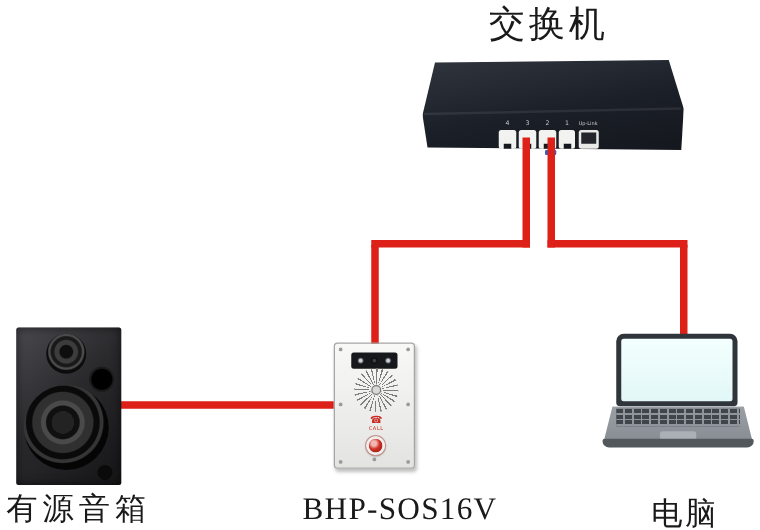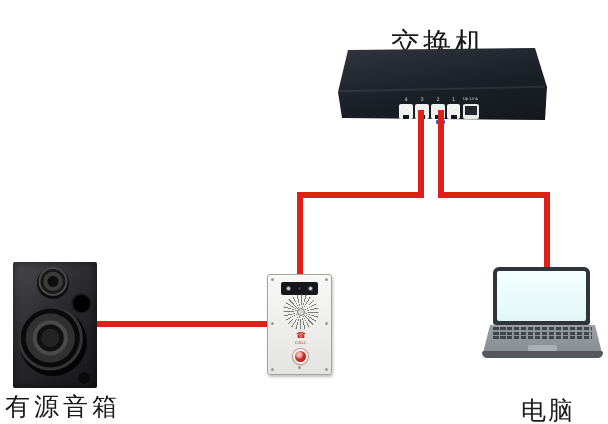--- a/index.html
+++ b/index.html
@@ -4,21 +4,21 @@
 <style>
   html,body{margin:0;padding:0;background:#fff;}
   .stage{
     position:relative;width:608px;height:424px;background:var(--bg,#fff);
     overflow:hidden;font-family:"Liberation Serif","DejaVu Serif",serif;
   }
   .label{
     position:absolute;color:#1a1a1a;white-space:nowrap;
     font-family:"Liberation Serif","DejaVu Serif",serif;
   }
-  .title-label{left:391px;top:0px;font-size:29px;letter-spacing:3px;margin-top:24px;}
+  .title-label{left:391px;top:0px;font-size:29px;letter-spacing:3px;}
   .speaker-label{left:5px;top:390px;font-size:25px;letter-spacing:4px;text-align:right;}
   .intercom-label{left:242px;top:394px;font-size:25px;letter-spacing:1px;}
   .laptop-label{left:521px;top:394px;font-size:25px;letter-spacing:2px;}
 
   
   .cable{position:absolute;background:var(--cable,#dd2018);z-index:5;}
   .cable.a1{left:418px;top:110px;width:6px;height:88px;}
   .cable.a2{left:297px;top:192px;width:127px;height:6px;}
   .cable.a3{left:297px;top:196px;width:6px;height:80px;}
   .cable.b1{left:438px;top:110px;width:6px;height:88px;}
@@ -235,15 +235,16 @@
       <div class="laptop-glass"></div>
     </div>
     <div class="laptop-base">
       <div class="laptop-keys"></div>
       <div class="laptop-trackpad"></div>
     </div>
     <div class="laptop-bottom"></div>
   </div>
 
   <div class="label speaker-label">有源音箱</div>
+  <div class="label intercom-label">BHP-SOS16V</div>
   <div class="label laptop-label">电脑</div>
 
 </div>
 
 </body></html>

